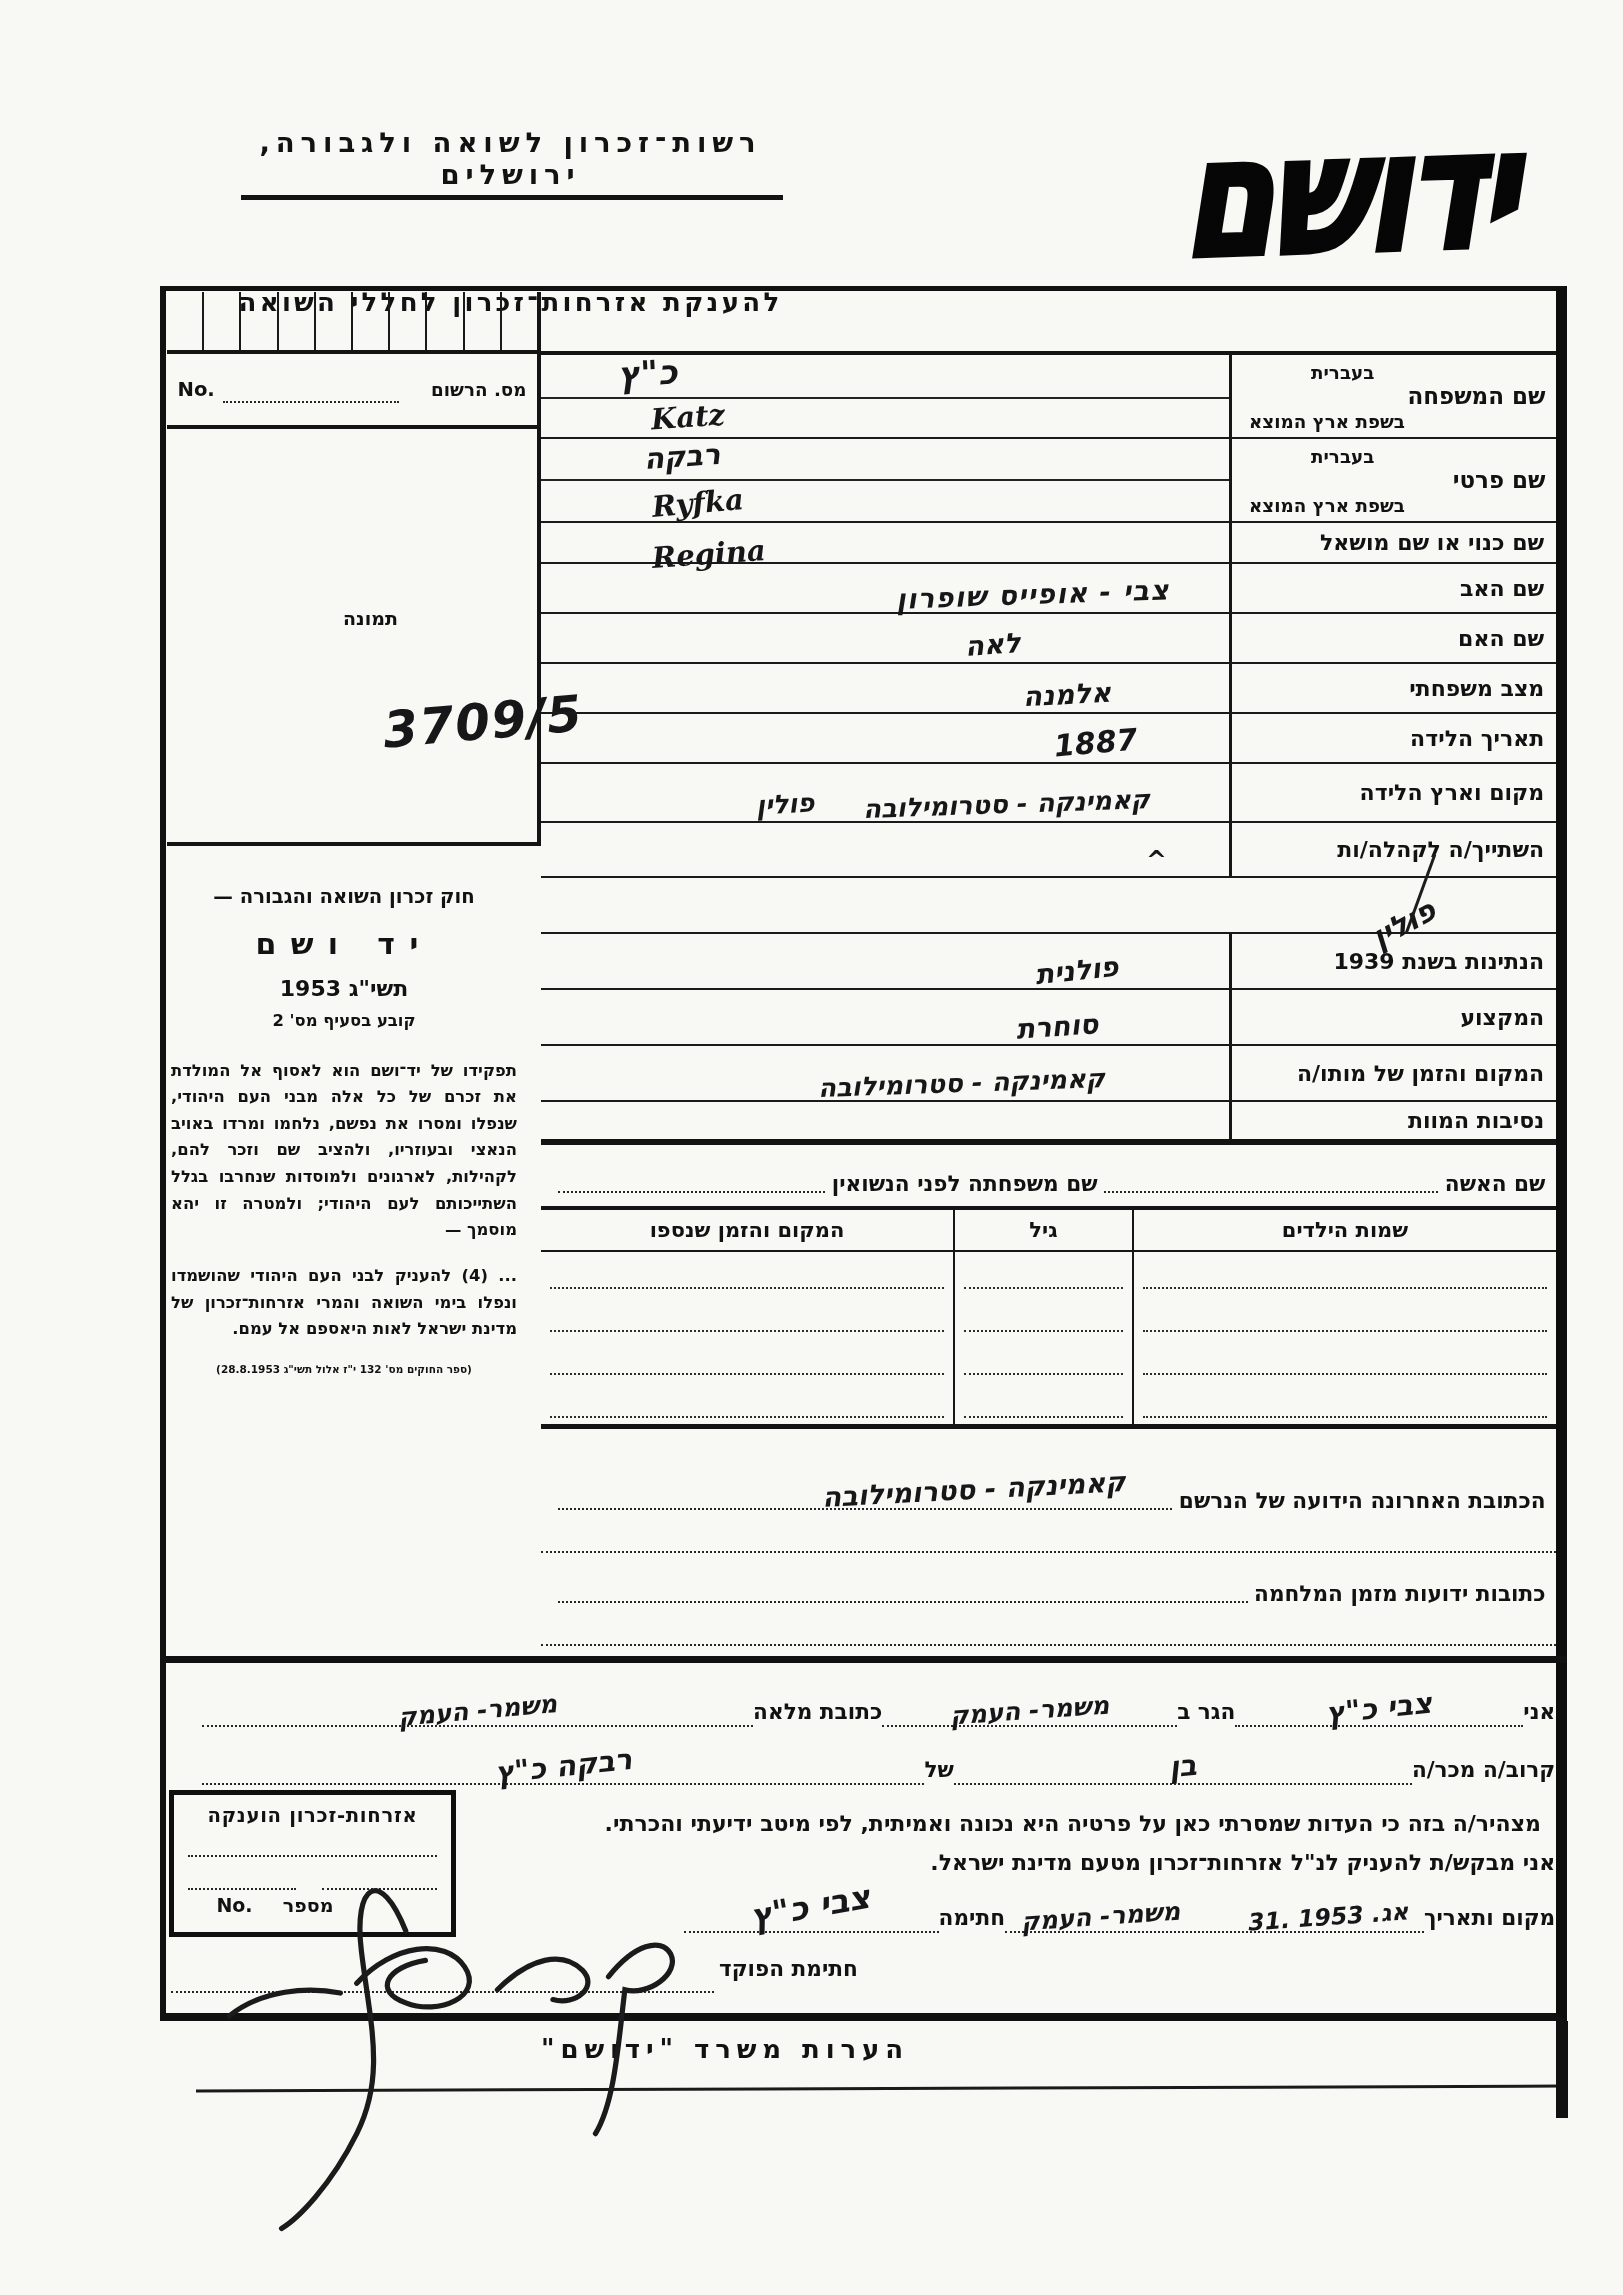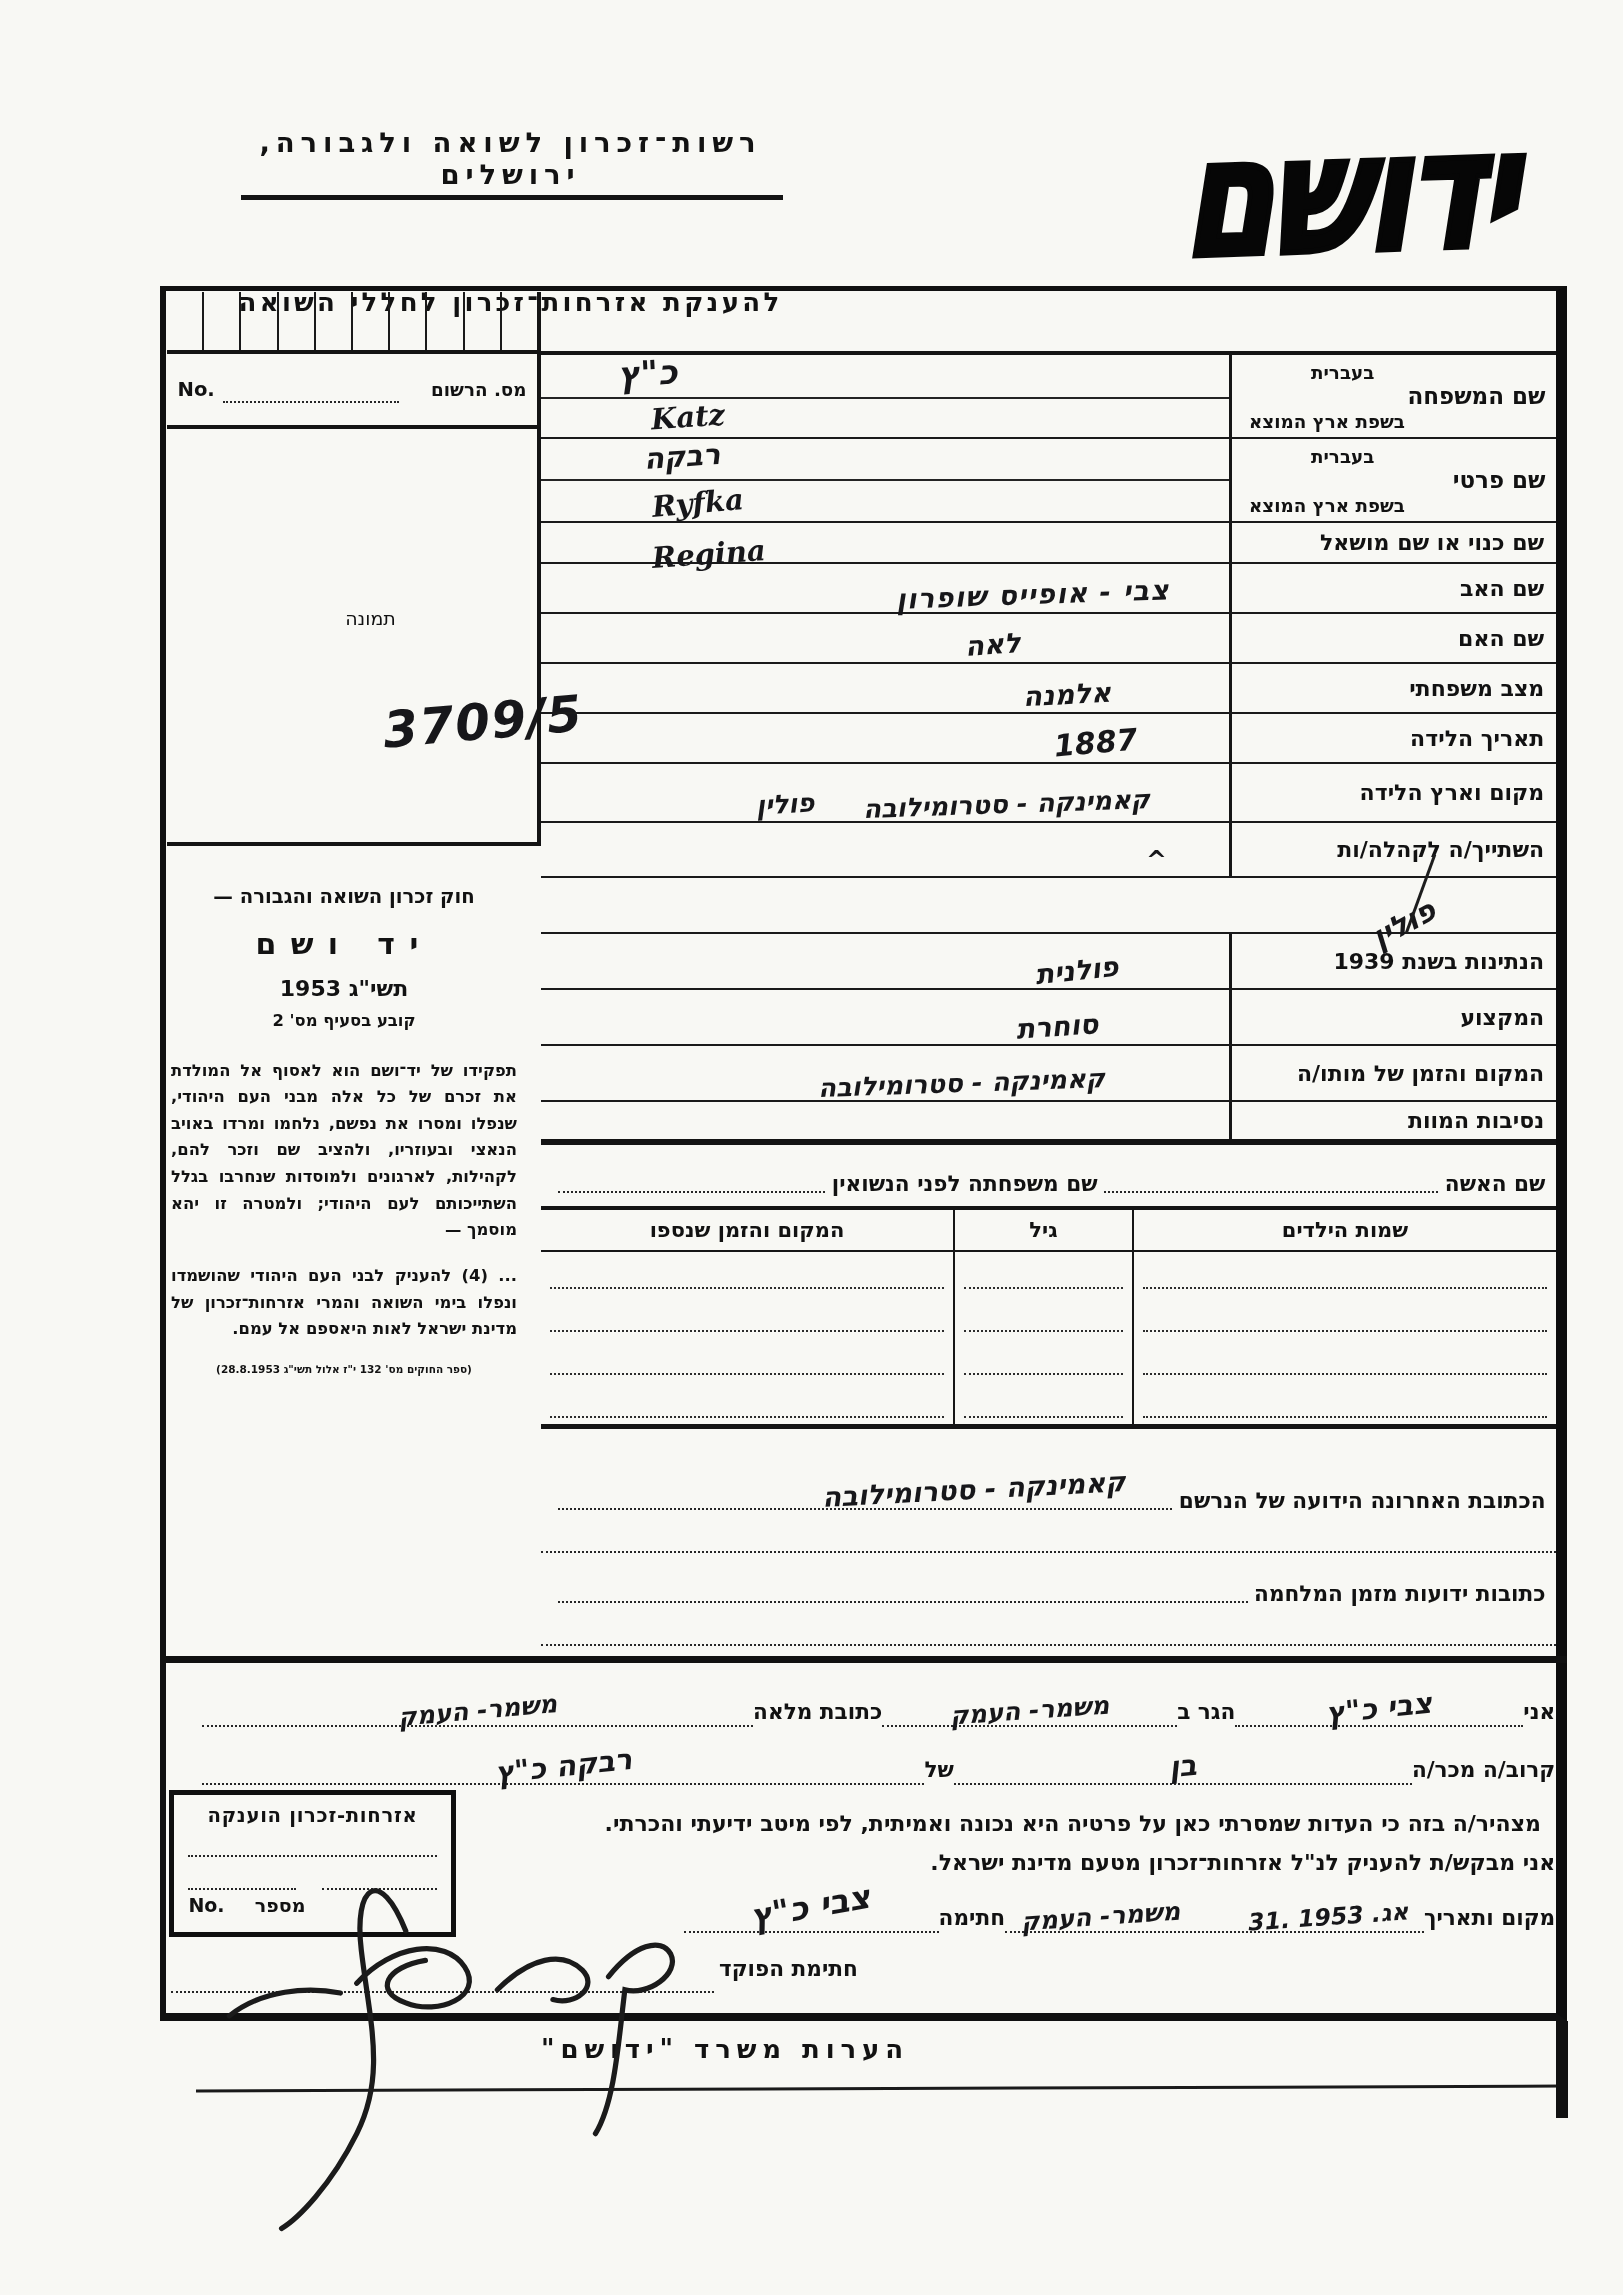--- a/index.html
+++ b/index.html
@@ -40,21 +40,21 @@
     border-bottom:4.6px solid #141414; display:flex; }
   .index-grid .cell { flex:1; border-right:2px solid #1a1a1a; }
   .index-grid .cell:last-child { border-right:none; }
   .no-row { left:167px; top:353px; width:370px; height:76px;
     border-bottom:4.6px solid #141414; display:flex; align-items:center; padding:0 10.5px; }
   .no-row .no-lab { font-size:19.6px; font-weight:bold; }
   .no-row .reg-lab { font-size:18.3px; font-weight:bold; direction:rtl;margin-left:24px; }
   .no-row .ndots { flex:1; border-bottom:2.6px dotted #262626; margin:13px 7.9px 0 7.9px; height:14.4px; }
   .reg-value { left:216px; top:340px; font-size:50px; transform:rotate(-5deg); letter-spacing:1.3px; }
   .leftcol-divider { left:537px; top:292px; width:3.9px; height:554px; background:#141414; }
-  .photo-label { left:167px; top:607px; width:407px; text-align:center; font-size:19px; font-weight:normal; }
+  .photo-label { left:167px; top:607px; width:407px; text-align:center; font-size:19px; font-weight:bold; }
   .photo-bottom { left:167px; top:842px; width:374px; height:3.9px; background:#141414; }
 
   
   .law { left:171px; top:885px; width:346px; direction:rtl; text-align:center; }
   .law-title { font-size:19.6px; font-weight:bold; margin-bottom:18.3px; }
   .law-org { font-size:30px; font-weight:bold; letter-spacing:14.4px; margin-bottom:14.4px; }
   .law-year { font-size:22px; font-weight:bold; margin-bottom:10.5px; }
   .law-clause { font-size:16.4px; font-weight:bold; margin-bottom:27.5px; }
   .law-p { font-size:16.4px; font-weight:bold; line-height:1.62; text-align:justify; margin-bottom:19.6px; }
   .law-cite { font-size:10.5px; font-weight:bold; margin-top:10.5px; white-space:nowrap; }
@@ -95,21 +95,21 @@
   .dline .lab { font-size:21.6px; font-weight:bold; white-space:nowrap; padding-bottom:2.6px; }
   .dfield { border-bottom:2.6px dotted #262626; text-align:center; padding:0 9.2px 0 9.2px; white-space:nowrap; }
   .stmt { font-size:22px; font-weight:bold; direction:rtl; text-align:right; white-space:nowrap; }
 
   .grantbox { left:169px; top:1790px; width:287px; height:147px; border:5.9px solid #0f0f0f; padding:9.2px 14.4px 7.9px 14.4px; }
   .grant-title { font-size:19.6px; font-weight:bold; text-align:center; direction:rtl; letter-spacing:0.7px; }
   .grant-dot1 { margin-top:27.5px; border-bottom:2.6px dotted #262626; height:2.6px; }
   .grant-row2 { margin-top:31px; display:flex; }
   .grant-row2 .g1 { width:108px; border-bottom:2.6px dotted #262626; }
   .grant-row2 .g2 { flex:1; margin-left:26px; border-bottom:2.6px dotted #262626; }
-  .grant-nos { margin-top:3.9px; font-size:19px; font-weight:bold; }
+  .grant-nos { margin-top:3.9px; font-size:19px; font-weight:bold;margin-left:28px; }
 
   .official-label { left:719px; top:1956px; font-size:21.6px; font-weight:bold; direction:rtl; }
   .official-dots { left:171px; top:1990px; width:543px; border-bottom:2.6px dotted #262626; height:2.6px; }
 
   .office-notes { left:509px; top:2034px; width:432px; text-align:center; font-size:26px;
     font-weight:bold; letter-spacing:5.9px; direction:rtl; }
   .bottom-thin { left:196px; top:2087px; width:1367px; height:3.3px; background:#1a1a1a; transform:rotate(-0.2deg); }
   .right-ext { left:1556px; top:2021px; width:11.8px; height:97px; background:#111; }
 </style>
 </head>

